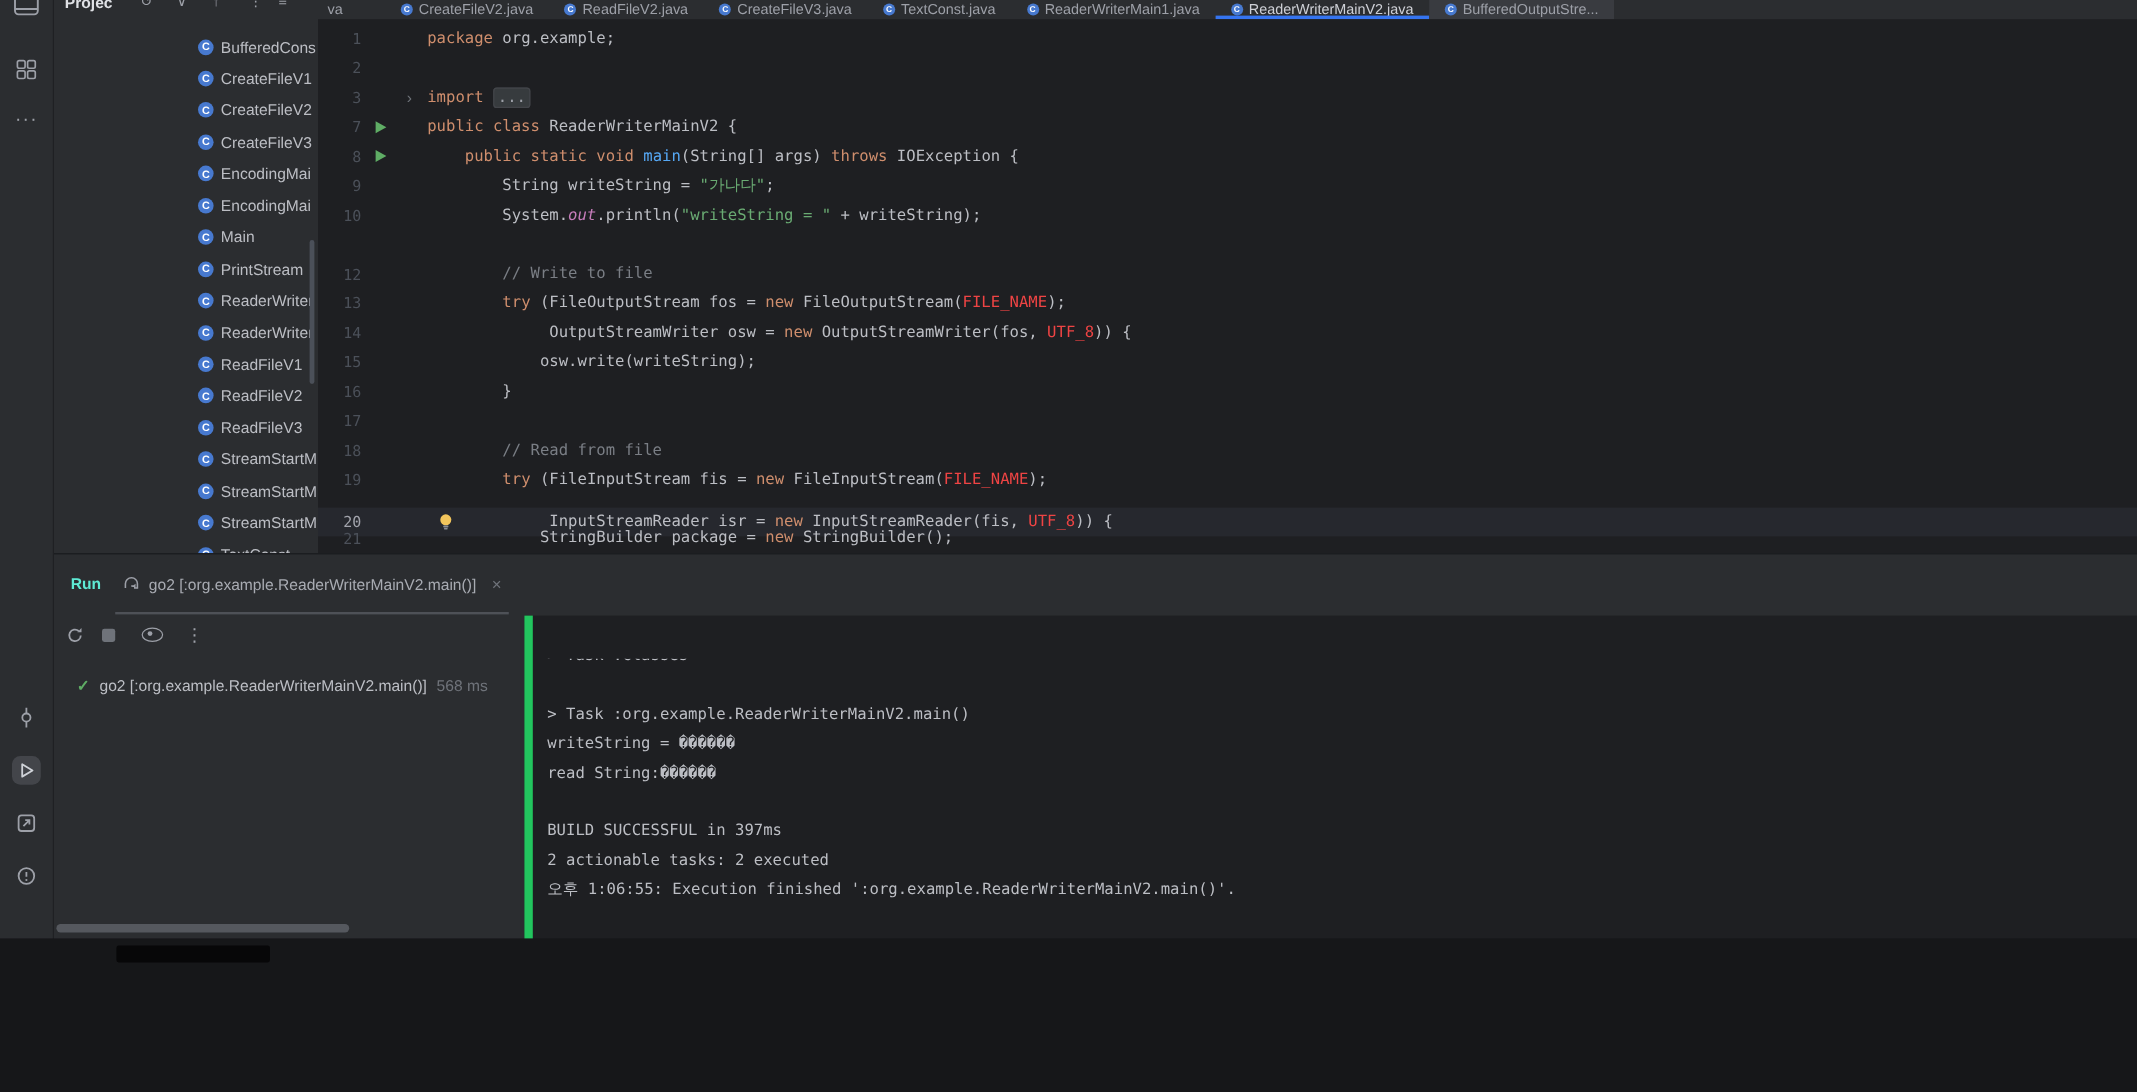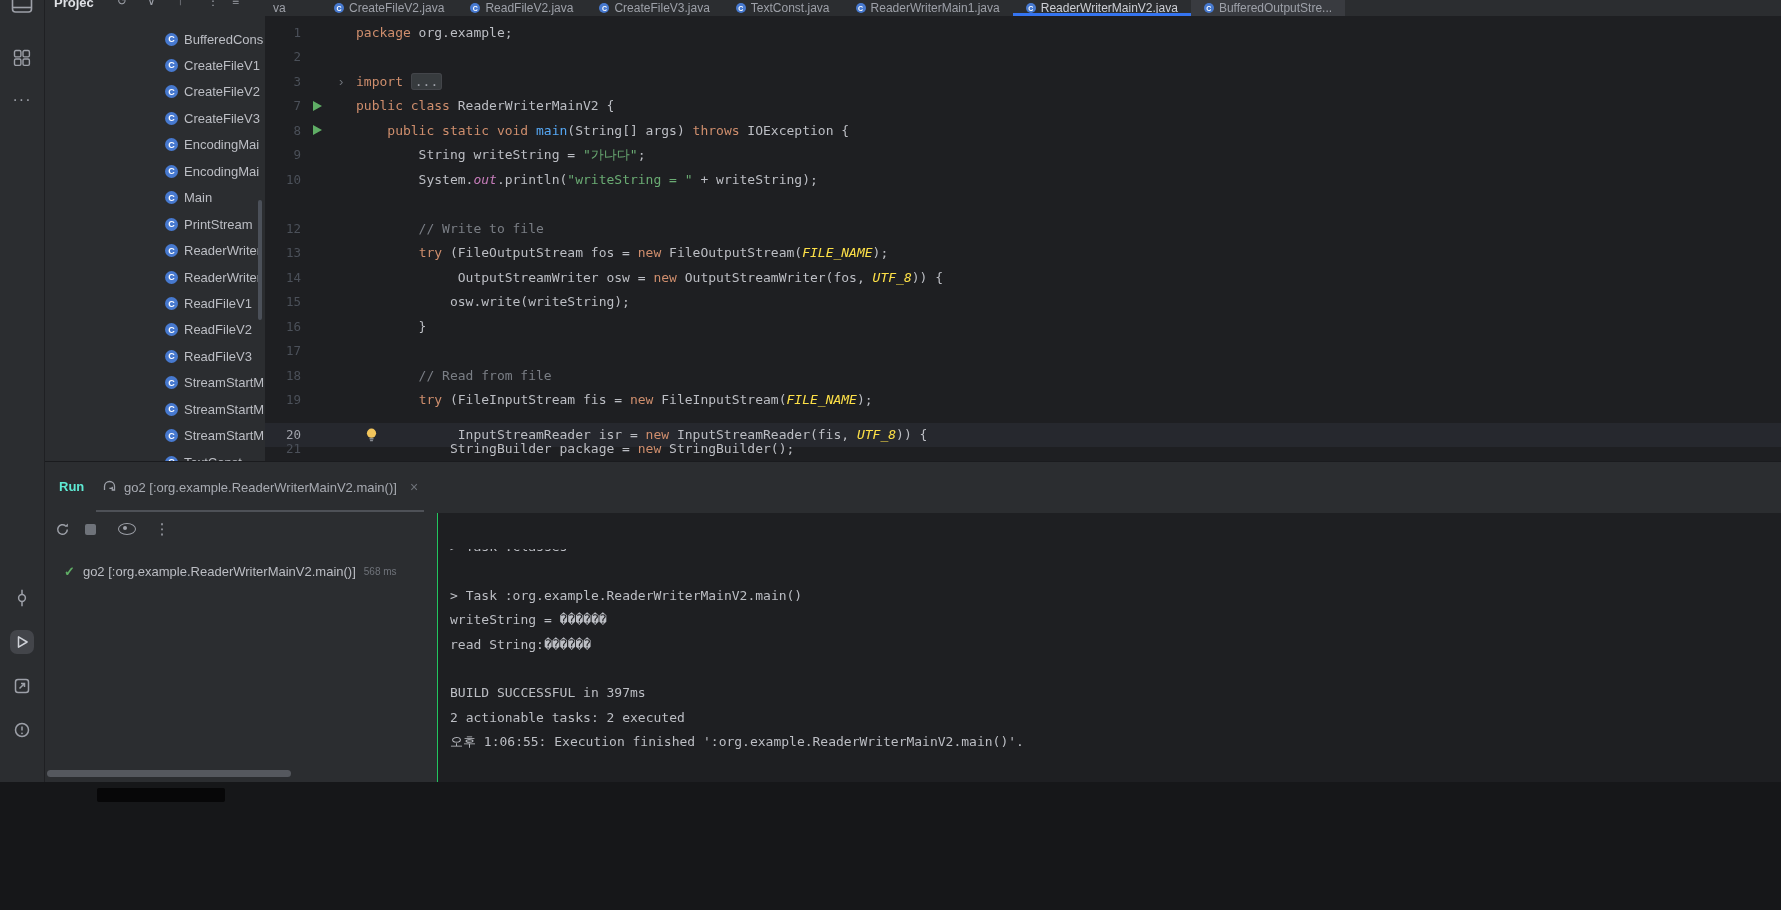--- a/index.html
+++ b/index.html
@@ -46,44 +46,44 @@
   .eline.current{background:#26282e;margin-top:10px;}
   .lnum{position:absolute;left:0;top:0;width:36px;height:24.47px;line-height:24.47px;text-align:right;
         color:#4b5059;font:12.5px/24.47px "DejaVu Sans Mono",monospace;}
   .eline.current .lnum{color:#a1a3ab;}
   .runico{position:absolute;left:48px;top:6.5px;width:0;height:0;border-left:9px solid #5fad65;
           border-top:5.5px solid transparent;border-bottom:5.5px solid transparent;cursor:pointer;}
   .foldico{position:absolute;left:74px;top:0;line-height:24.47px;color:#6f737a;font-size:13px;}
   .bulbico{position:absolute;left:100px;top:5px;}
   .codespan{position:absolute;left:91px;top:0;font:13px/24.47px "DejaVu Sans Mono",monospace;white-space:pre;}
   .t-kw{color:#cf8e6d}.t-fg{color:#bcbec4}.t-str{color:#6aab73}.t-cmt{color:#7a7e85}
-  .t-const{color:#fde047;font-style:italic}.t-field{color:#c77dbb;font-style:italic}.t-fn{color:#56a8f5}
+  .t-const{color:#ef4444;}.t-field{color:#c77dbb;font-style:italic}.t-fn{color:#56a8f5}
   .t-foldbox{background:#373b3e;border:1px solid #43454a;border-radius:3px;padding:0 3px;color:#9da0a8;}
 
   
   .run-panel{position:absolute;left:45px;top:461px;right:0;height:321px;background:#2b2d30;
              border-top:1px solid #1a1b1e;z-index:4;}
   .rp-title{position:absolute;left:14px;top:17px;font-weight:bold;font-size:13px;color:#5eead4;}
   .rp-tab{position:absolute;left:51px;top:0;height:50px;display:flex;align-items:center;gap:7px;
           padding:0 6px;color:#a8abb2;font-size:13px;}
   .rp-tab::after{content:'';position:absolute;left:0;right:0;bottom:0;height:2px;background:#4e5157;}
   .rp-close{color:#6f737a;font-size:14px;margin-left:6px;}
   .rp-toolbar{position:absolute;left:0;top:54px;height:28px;}
   .tb{position:absolute;top:0;width:26px;height:26px;display:flex;align-items:center;justify-content:center;
       color:#9da0a8;}
   .tb-rerun{left:4px}.tb-stop{left:32px}.tb-eye{left:69px}.tb-kebab{left:104px;font-size:15px;}
   .stopsq{width:11px;height:11px;background:#6f737a;border-radius:2px;}
   .eye{width:16px;height:10px;border:1.6px solid #9da0a8;border-radius:50%;position:relative;}
   .eye::after{content:'';position:absolute;left:4px;top:1.6px;width:4.2px;height:4.2px;border-radius:50%;background:#9da0a8;}
   .rp-tree-item{position:absolute;left:19px;top:96px;height:26px;display:flex;align-items:center;gap:8px;
                 white-space:nowrap;}
   .check{color:#5fad65;font-weight:bold;font-size:13px;}
-  .rp-duration{color:#6f737a;font-size:10px;}
+  .rp-duration{color:#6f737a;font-size:13px;}
   .hscroll{position:absolute;left:2px;bottom:6px;width:244px;height:7px;background:#55585e;border-radius:4px;}
-  .console{position:absolute;left:392px;top:51px;right:0;bottom:0;background:#1e1f22;border-left:1px solid #22c55e;}
+  .console{position:absolute;left:392px;top:51px;right:0;bottom:0;background:#1e1f22;border-left:7px solid #22c55e;}
   .console-clip{position:absolute;left:0;right:0;top:36px;bottom:0;overflow:hidden;}
   .cpre{margin:-14px 0 0 12px;font:13px/24.4px "DejaVu Sans Mono",monospace;color:#bcbec4;white-space:pre;}
   .cline{height:24.4px;}
 
   
   .bottom-strip{position:absolute;left:0;top:782px;right:0;height:128px;background:#161719;z-index:7;}
   .frag{position:absolute;left:97px;top:6px;width:128px;height:14px;background:#070708;border-radius:2px;}
 </style>
 </head>
 <body>

